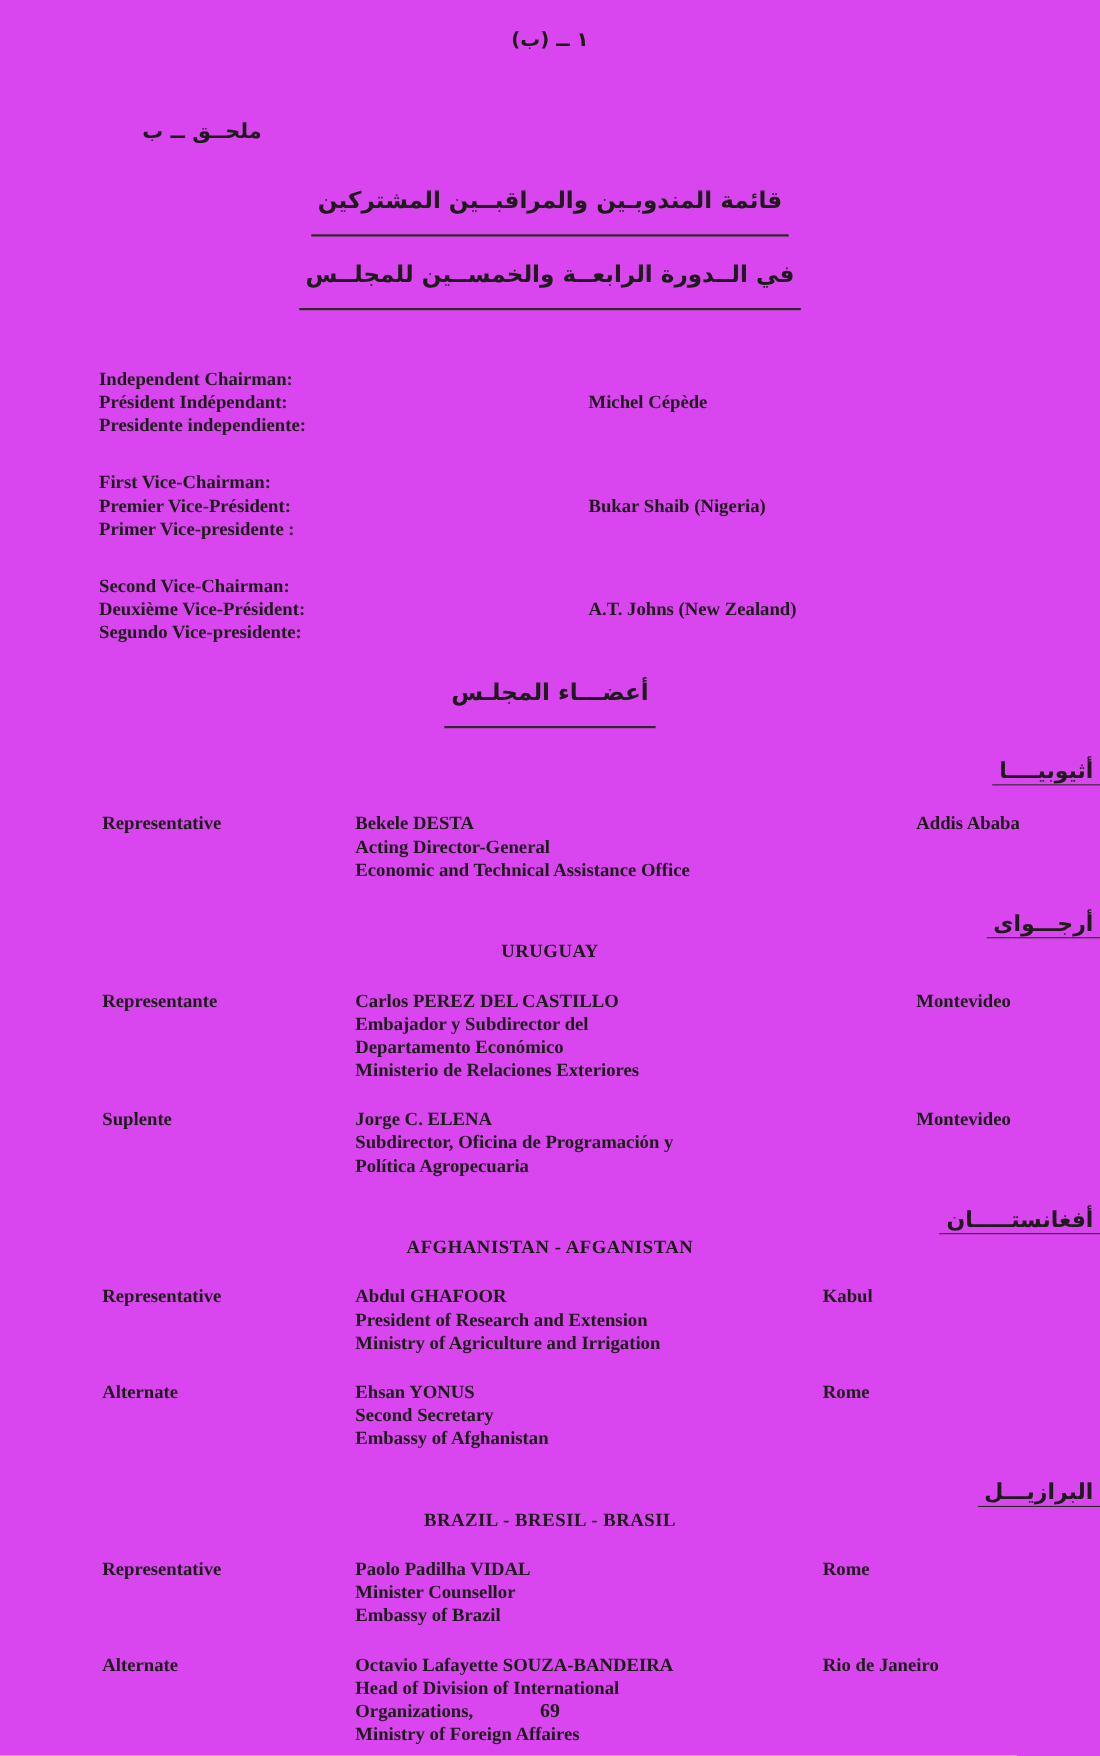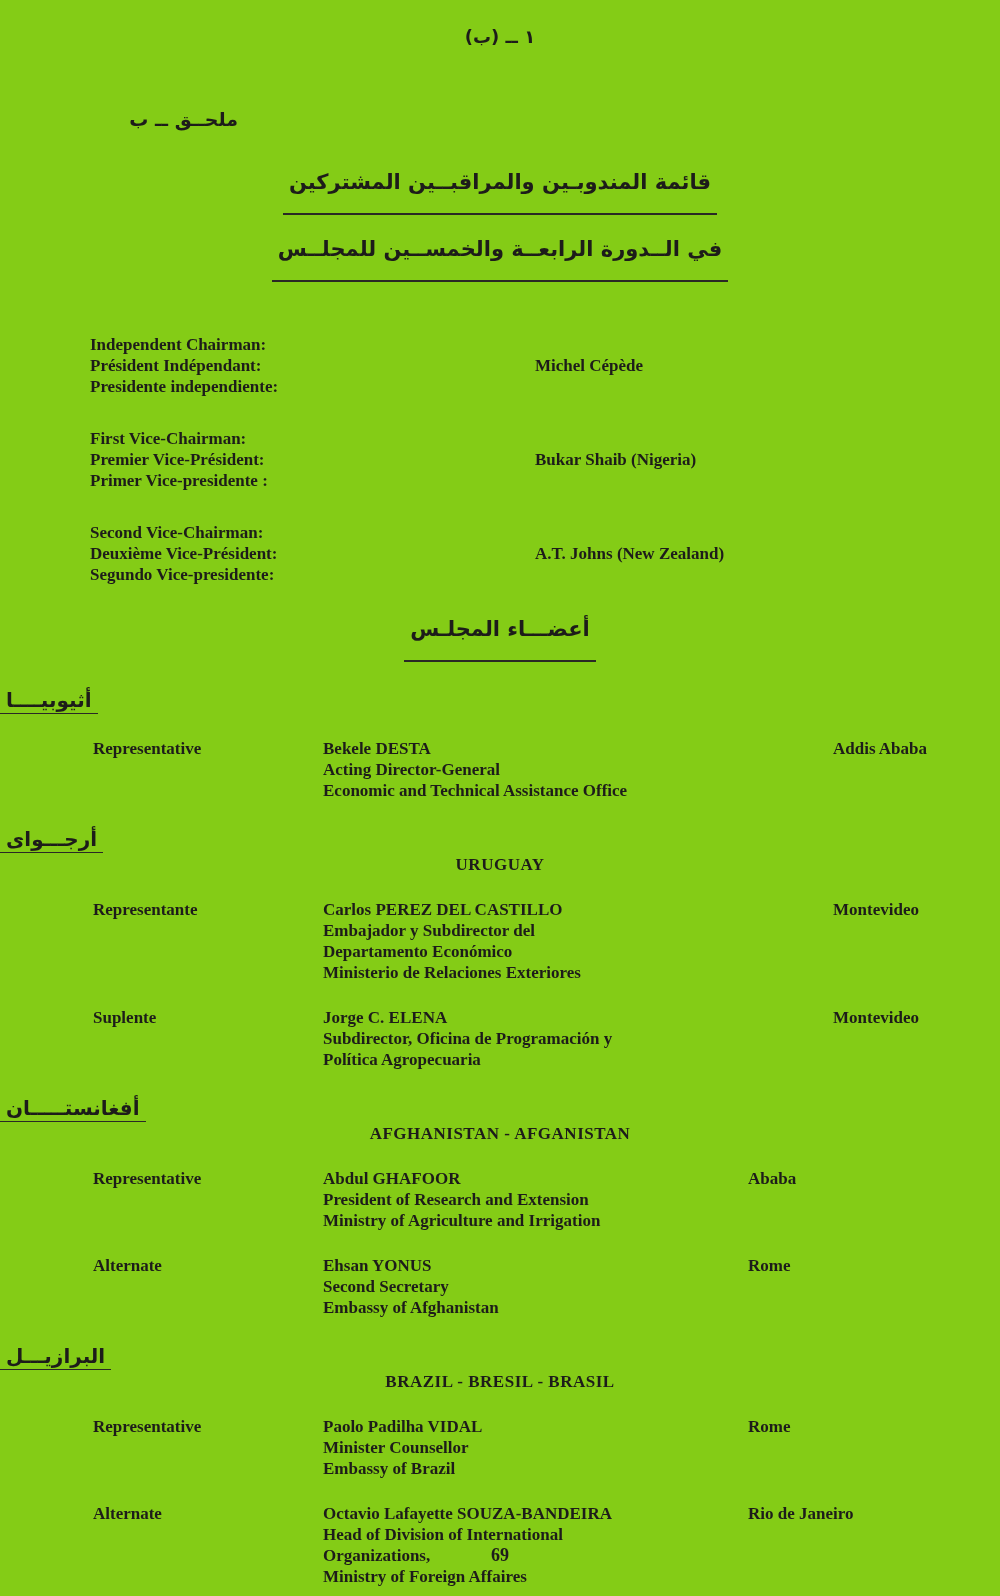--- a/index.html
+++ b/index.html
@@ -6,21 +6,21 @@
     margin: 0;
     padding: 0;
     background: #d8d6d2;
     font-family: "Liberation Serif", "DejaVu Serif", serif;
   }
   .page {
     position: relative;
     width: 1000px;
     min-height: 1596px;
     margin: 0 auto;
-    background: #84cc16;
+    background: #d946ef;
     color: #1d1c1a;
     font-weight: 700;
     font-size: 17px;
     line-height: 21px;
     box-sizing: border-box;
     overflow: hidden;
   }
   .arabic {
     font-family: "DejaVu Sans", sans-serif;
     direction: rtl;
@@ -58,21 +58,21 @@
   }
   .officer-labels { white-space: pre-line; }
   .officer-name { padding-top: 21px; }
   .officer-row.first .officer-name { padding-top: 21px; }
   .council-heading-wrap {
     text-align: center;
     margin-top: 34px;
   }
   .country { margin-top: 26px; }
   .country-ar {
-    text-align: left;
+    text-align: right;
     font-size: 20px;
     line-height: 24px;
   }
   .country-ar .underlined {
     border-bottom: 1.5px solid #2a2925;
     padding-bottom: 1px;
     font-size: 20px;
   }
   .country-latin {
     text-align: center;
@@ -176,21 +176,21 @@
   <div class="country">
     <div class="country-ar">
       <span class="underlined arabic">أفغانستـــــان</span>
     </div>
     <div class="country-latin">AFGHANISTAN - AFGANISTAN</div>
     <div class="entry">
       <div class="role">Representative</div>
       <div class="details">Abdul GHAFOOR
 President of Research and Extension
 Ministry of Agriculture and Irrigation</div>
-      <div class="city">Ababa</div>
+      <div class="city">Kabul</div>
     </div>
     <div class="entry">
       <div class="role">Alternate</div>
       <div class="details">Ehsan YONUS
 Second Secretary
 Embassy of Afghanistan</div>
       <div class="city">Rome</div>
     </div>
   </div>
 

